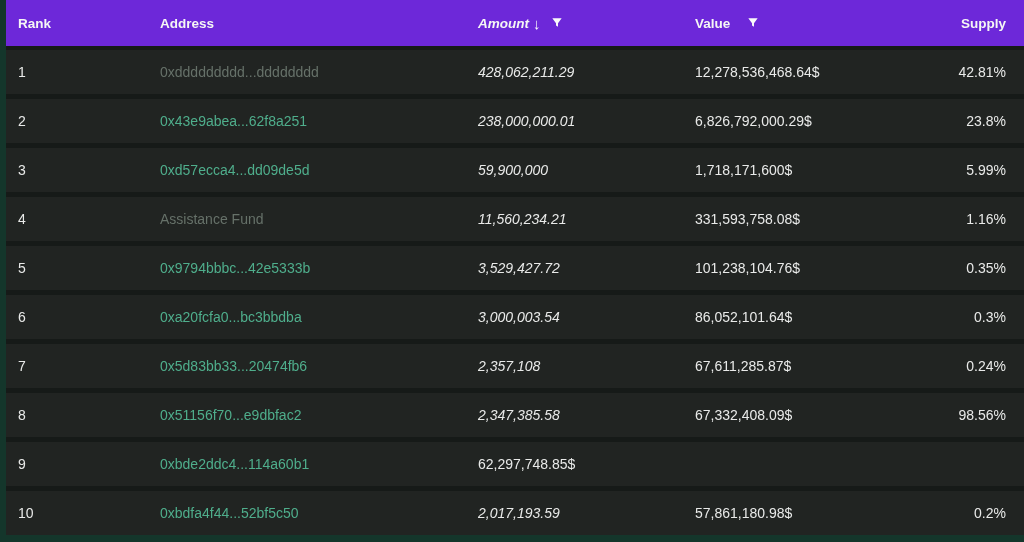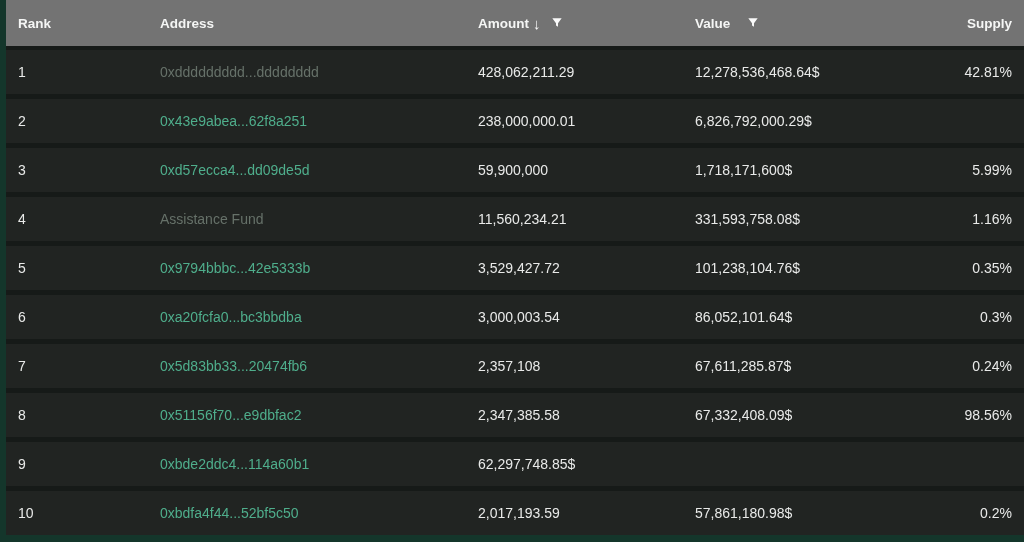--- a/index.html
+++ b/index.html
@@ -9,38 +9,38 @@
     background:#161a18;
     font-family:"Liberation Sans", sans-serif;
     overflow:hidden;
     box-sizing:border-box;
   }
   .edge-left{position:absolute;left:0;top:0;bottom:0;width:6px;background:#14362b;z-index:3;}
   .edge-bottom{position:absolute;left:0;right:0;bottom:0;height:7px;background:#14362b;z-index:3;}
   .content{position:absolute;left:6px;top:0;right:0;bottom:7px;display:flex;flex-direction:column;}
   .thead{
     height:46px;flex:0 0 46px;
-    background:#737373;
+    background:#6d28d9;
     display:flex;align-items:center;
     color:#f5f6f5;font-size:13.5px;font-weight:600;
     margin-bottom:4px;
   }
   .row{
     height:44px;flex:0 0 44px;
     background:#212422;
     display:flex;align-items:center;
     color:#e9eae9;font-size:14px;
     margin-bottom:5px;
   }
   .row:last-child{margin-bottom:4px;}
   .col-rank{width:154px;flex:0 0 154px;padding-left:12px;box-sizing:border-box;}
   .col-address{width:318px;flex:0 0 318px;}
-  .col-amount{width:217px;flex:0 0 217px;display:flex;align-items:flex-start;}
+  .col-amount{width:217px;flex:0 0 217px;display:flex;align-items:flex-start;font-style:italic;}
   .col-value{flex:1 1 auto;display:flex;align-items:center;}
-  .col-supply{width:140px;flex:0 0 140px;text-align:right;padding-right:12px;box-sizing:border-box;}
+  .col-supply{width:140px;flex:0 0 140px;text-align:right;padding-right:18px;box-sizing:border-box;}
   a.addr{
     color:#4fae8c;text-underline-offset:3px;cursor:pointer;
   }
   a.addr.muted{color:#667169;}
   .sort-arrow{
     font-size:15px;font-weight:400;margin-left:4px;color:#fafafa;line-height:1;
   }
   .funnel{
     width:14px;height:14px;margin-left:9px;display:inline-block;cursor:pointer;
   }
@@ -90,20 +90,21 @@
     <div class="col-supply">42.81%</div>
   </div>
 
   <div class="row">
     <div class="col-rank">2</div>
     <div class="col-address">
       <a class="addr">0x43e9abea...62f8a251</a>
     </div>
     <div class="col-amount">238,000,000.01</div>
     <div class="col-value">6,826,792,000.29$</div>
+    <div class="col-supply">23.8%</div>
   </div>
 
   <div class="row">
     <div class="col-rank">3</div>
     <div class="col-address">
       <a class="addr">0xd57ecca4...dd09de5d</a>
     </div>
     <div class="col-amount">59,900,000</div>
     <div class="col-value">1,718,171,600$</div>
     <div class="col-supply">5.99%</div>

